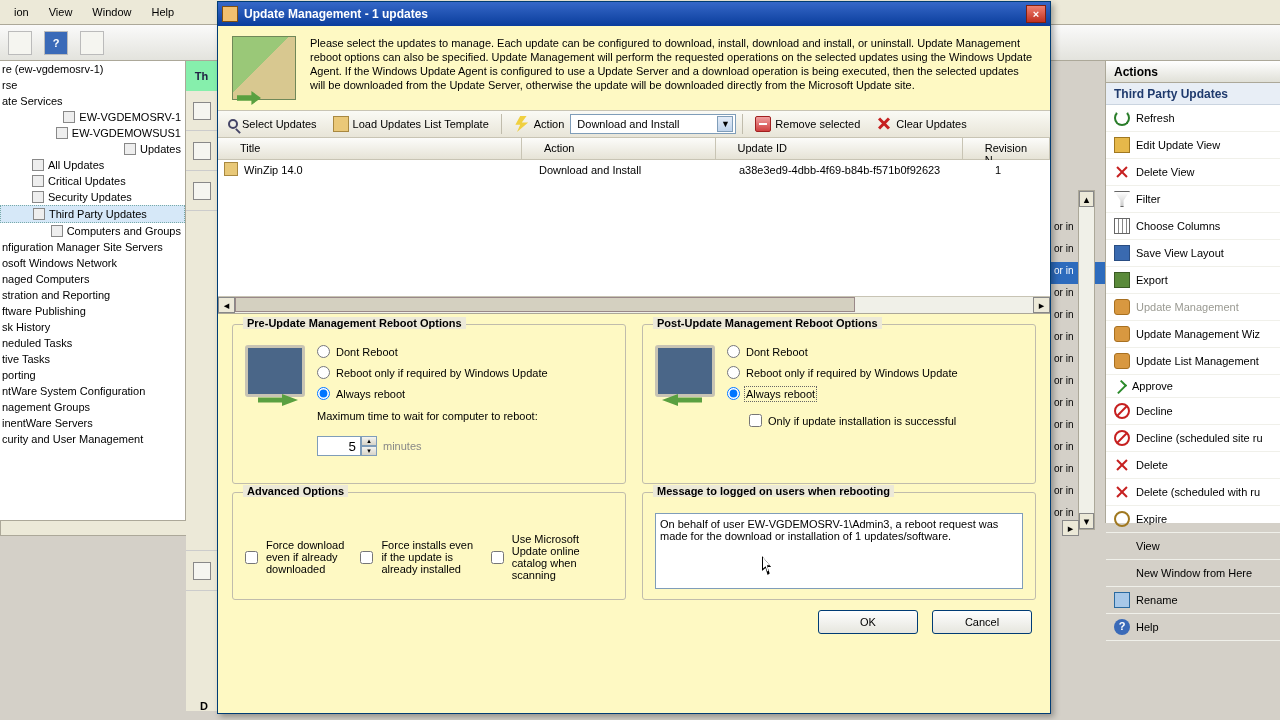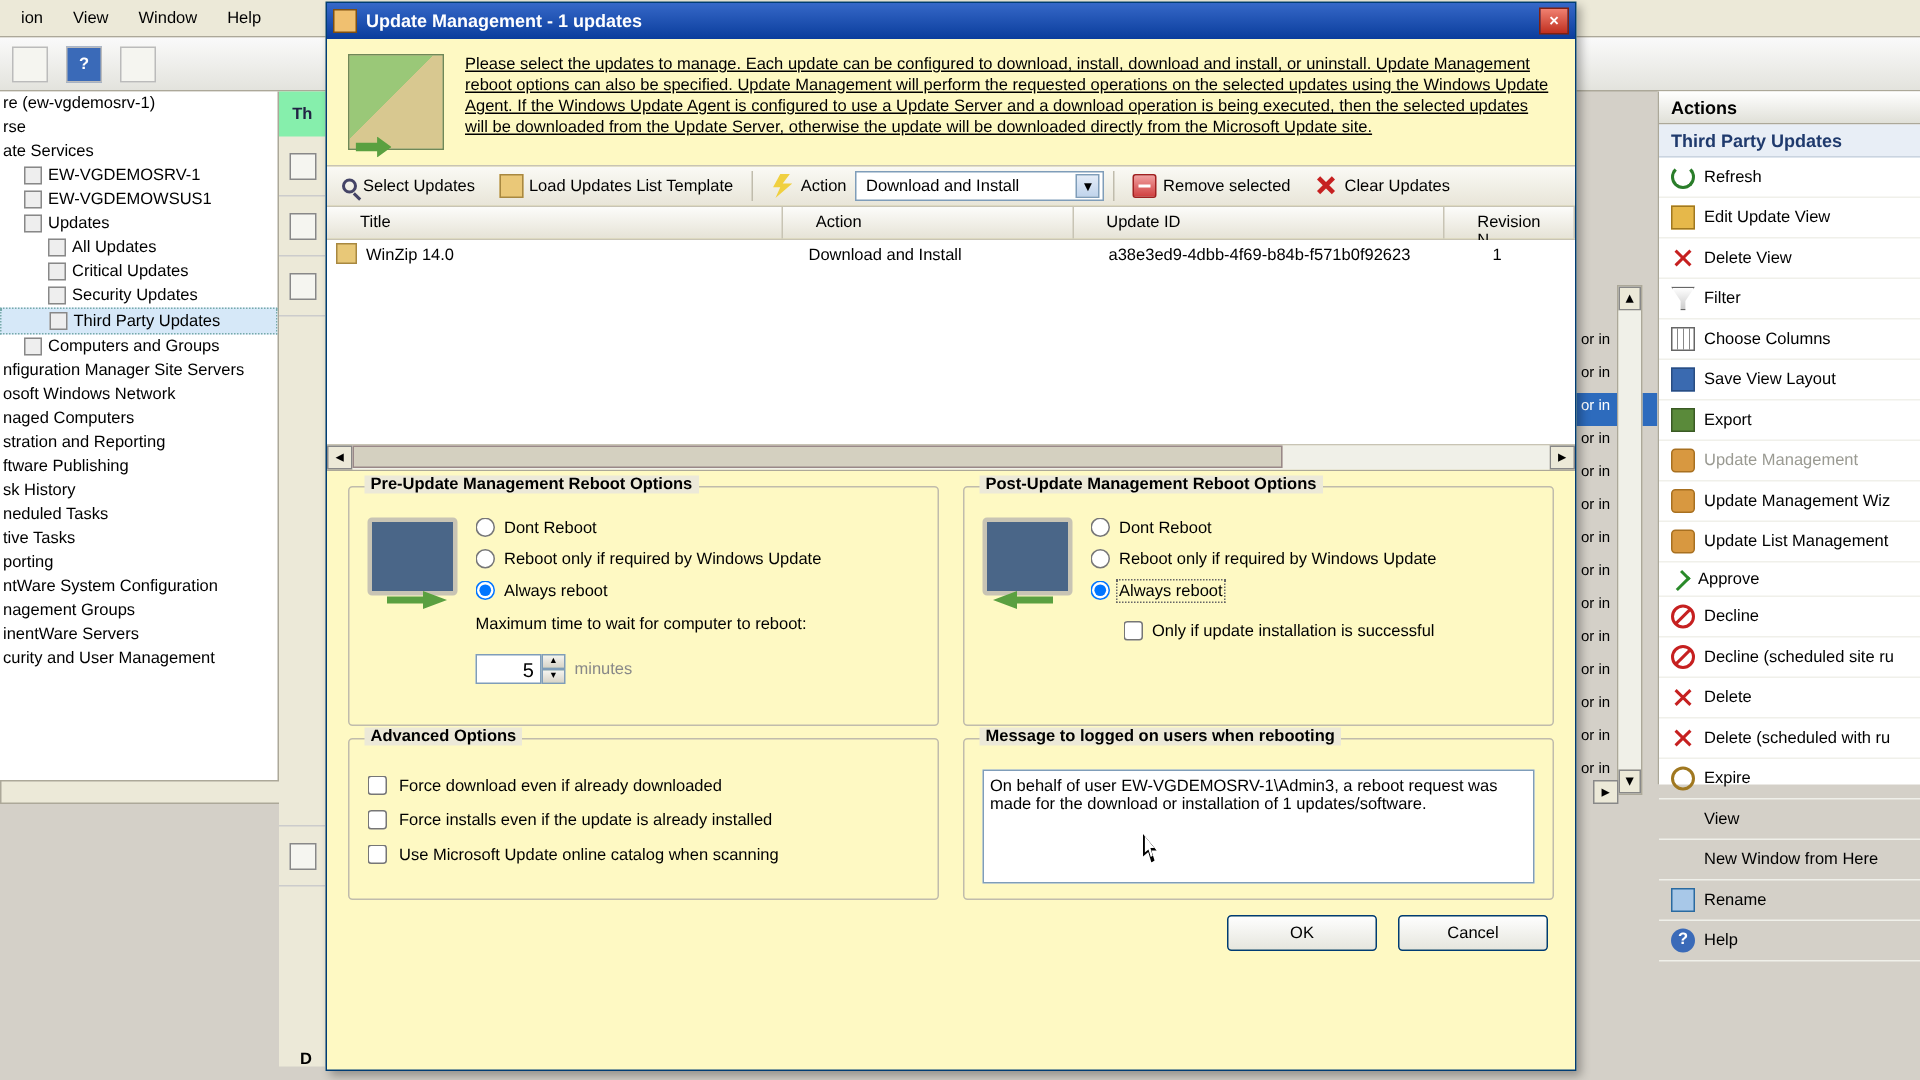--- a/index.html
+++ b/index.html
@@ -38,21 +38,21 @@
   left: 0; top: 61px;
   width: 186px;
   height: 460px;
   background: #fff;
   border-right: 1px solid #aca899;
   overflow:hidden;
 }
 .tree-item { padding: 2px 4px; white-space: nowrap; display:flex; align-items:center; gap:4px; }
 .tree-item .sq { width:12px; height:12px; border:1px solid #888; display:inline-block; background:#eee; }
 .tree-item.p0 { padding-left: 2px; }
-.tree-item.p1 { padding-left: 16px; }
+.tree-item.p1 { padding-left: 16px; justify-content: flex-end; }
 .tree-item.p2 { padding-left: 32px; }
 .tree-item.selected { background:#d6e8f8; border:1px dotted #7aa; }
 
 .left-scroll { position:absolute; left:0; top:520px; width:216px; height:16px; background:#ece9d8; border:1px solid #aca899; }
 .left-scroll .th { position:absolute; right:16px; width:10px; height:14px; background:#c0c0b8; top:0; border:1px solid #888; }
 .left-scroll .ar { position:absolute; right:0; width:14px; height:14px; background:#ece9d8; border:1px solid #888; text-align:center; line-height:12px; }
 
 
 .mid-strip {
   position:absolute; left:186px; top:61px; width:32px; height:650px;
@@ -132,21 +132,21 @@
 }
 
 .info-banner { display:flex; padding:10px 14px; gap:14px; }
 .info-banner .pkg {
   width:64px; height:64px; flex-shrink:0;
   background: linear-gradient(135deg,#9ac878 45%,#d8c890 45%);
   border:1px solid #708858; position:relative;
 }
 .info-banner .pkg:after { content:""; position:absolute; bottom:-6px; left:4px; width:24px; height:14px;
   background:#5aa040; clip-path: polygon(0 30%,60% 30%,60% 0,100% 50%,60% 100%,60% 70%,0 70%); }
-.info-banner p { font-size:11px; line-height:14px;text-decoration:underline; }
+.info-banner p { font-size:11px; line-height:14px; }
 
 .dlg-toolbar {
   height:28px; background:linear-gradient(#fafaf5,#e8e5d8);
   border-top:1px solid #c8c4b4; border-bottom:1px solid #c8c4b4;
   display:flex; align-items:center; padding:0 4px; gap:4px;
 }
 .dlg-tb-btn { display:flex; align-items:center; gap:4px; padding:3px 6px; cursor:default; }
 .dtb-icon { width:16px; height:16px; display:inline-block; }
 .i-lens { border:2px solid #446; border-radius:50%; width:10px; height:10px; position:relative; }
 .i-lens:after { content:""; position:absolute; right:-5px; bottom:-5px; width:6px; height:2px; background:#446; transform:rotate(45deg); }
@@ -209,21 +209,21 @@
 .spin { display:flex; align-items:center; }
 .spin input { width:44px; height:20px; border:1px solid #7f9db9; text-align:right; padding:0 4px; }
 .spin .btns { display:flex; flex-direction:column; }
 .spin .btns div { width:16px; height:10px; border:1px solid #7f9db9; background:linear-gradient(#f4f4f0,#d8d4c8); font-size:7px; text-align:center; line-height:8px; }
 .chk-row { display:flex; align-items:center; gap:6px; margin-left:22px; margin-top:6px; }
 .chk-row input[type=checkbox]{ width:13px; height:13px; }
 
 .opts-row2 { display:flex; gap:16px; padding:4px 14px 10px 14px; }
 .gb-adv { width:398px; height:108px; }
 .gb-msg { width:398px; height:108px; }
-.adv-col { display:flex; flex-direction:column; gap:10px; margin-top:4px; }
+.adv-col { display:flex; flex-direction:row; gap:10px; margin-top:20px; }
 .adv-col label { display:flex; align-items:center; gap:8px; }
 .msg-ta {
   width:100%; height:76px; border:1px solid #7f9db9; background:#fff;
   font-family:inherit; font-size:11px; padding:4px; resize:none;
 }
 
 .dlg-btns { display:flex; justify-content:flex-end; gap:14px; padding:0 18px 14px 0; }
 .win-btn {
   width:100px; height:24px; border:1px solid #003c74; border-radius:3px;
   background:linear-gradient(#fefefe,#e6e6de); cursor:default; text-align:center; line-height:22px;

